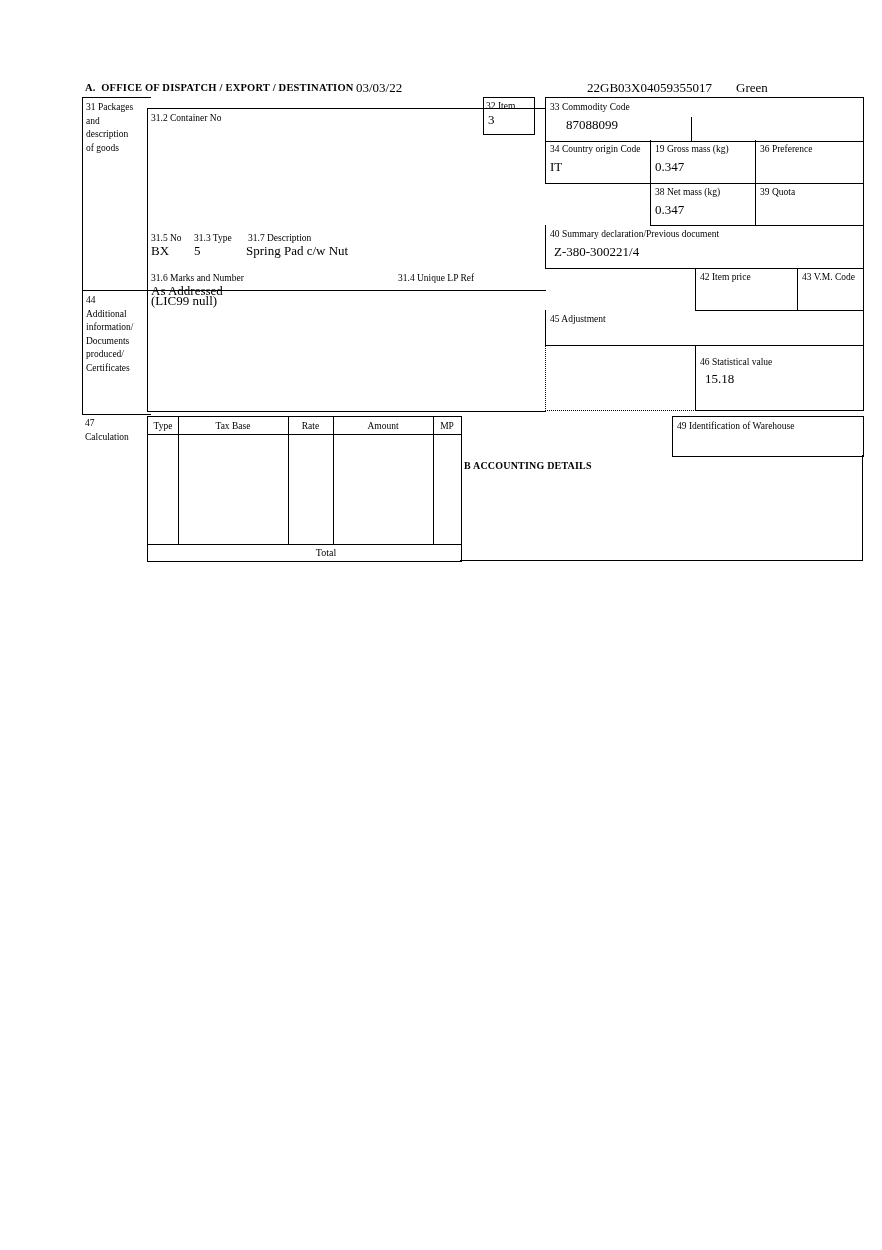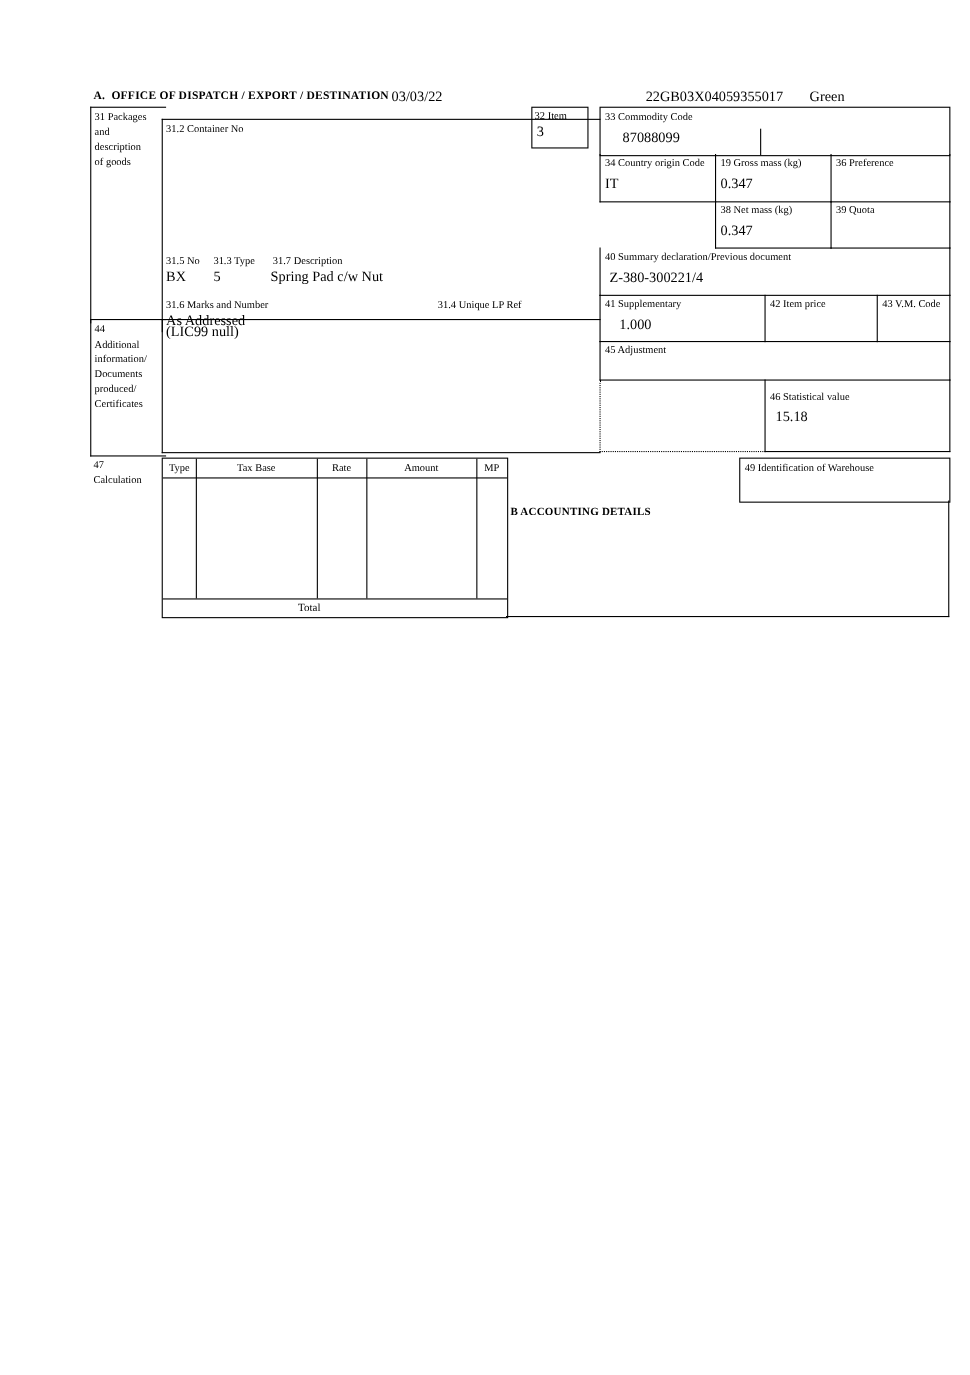--- a/index.html
+++ b/index.html
@@ -76,24 +76,20 @@
   </div>
   <div class="bx bl bb br" style="left:755px;top:183px;width:107px;height:42px">
     <div class="lbl" style="left:4px;top:4px">39 Quota</div>
   </div>
 
   <div class="bx bl bb br" style="left:545px;top:225px;width:317px;height:43px">
     <div class="lbl" style="left:4px;top:4px">40 Summary declaration/Previous document</div>
     <div class="val" style="left:8px;top:19px">Z-380-300221/4</div>
   </div>
 
-  <div class="bx bl bb" style="left:545px;top:268px;width:150px;height:42px">
-    <div class="lbl" style="left:4px;top:4px">41 Supplementary</div>
-    <div class="val" style="left:17px;top:19px">1.000</div>
-  </div>
   <div class="bx bl bb" style="left:695px;top:268px;width:102px;height:42px">
     <div class="lbl" style="left:4px;top:4px">42 Item price</div>
   </div>
   <div class="bx bl bb br" style="left:797px;top:268px;width:65px;height:42px">
     <div class="lbl" style="left:4px;top:4px">43 V.M. Code</div>
   </div>
 
   <div class="bx bl bt bb side" style="left:82px;top:290px;width:65px;height:120px">44
 Additional
 information/
@@ -124,21 +120,21 @@
     <div class="th" style="left:0;width:30px">Type</div>
     <div class="th" style="left:30px;width:110px">Tax Base</div>
     <div class="th" style="left:140px;width:45px">Rate</div>
     <div class="th" style="left:185px;width:100px">Amount</div>
     <div class="th" style="left:285px;width:28px">MP</div>
     <div class="bx bl" style="left:30px;top:0;width:1px;height:127px"></div>
     <div class="bx bl" style="left:140px;top:0;width:1px;height:127px"></div>
     <div class="bx bl" style="left:185px;top:0;width:1px;height:127px"></div>
     <div class="bx bl" style="left:285px;top:0;width:1px;height:127px"></div>
     <div class="bx bb" style="left:0;top:126px;width:313px;height:1px"></div>
-    <div class="abs" style="left:123px;top:130px;width:110px;font-size:10px">Total</div>
+    <div class="abs" style="left:123px;top:130px;width:110px;text-align:center;font-size:10px">Total</div>
   </div>
 
 
   <div class="bx bl bt br bb" style="left:672px;top:416px;width:190px;height:39px">
     <div class="lbl" style="left:4px;top:4px">49 Identification of Warehouse</div>
   </div>
 
   <div class="bx br bb" style="left:460px;top:455px;width:402px;height:105px">
     <div class="abs bold10" style="left:4px;top:5px">B ACCOUNTING DETAILS</div>
   </div>

